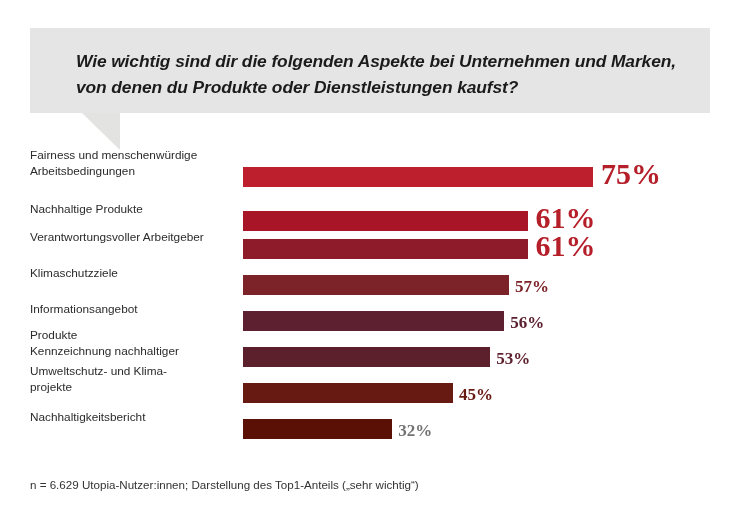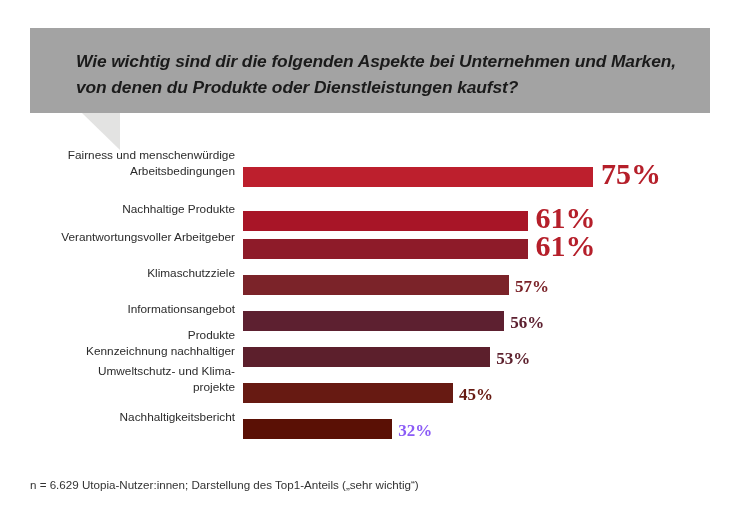--- a/index.html
+++ b/index.html
@@ -15,21 +15,21 @@
     position: relative;
   }
 
   
   #question-bubble {
     position: absolute;
     left: 30px;
     top: 28px;
     width: 680px;
     height: 85px;
-    background: #a3a3a3;
+    background: #e5e5e5;
     box-sizing: border-box;
   }
   #question-text {
     position: absolute;
     left: 46px;
     top: 20px;
     width: 600px;
     font-size: 17.4px;
     font-weight: bold;
     font-style: italic;
@@ -45,21 +45,20 @@
     height: 37px;
   }
 
   
   #chart {
     position: absolute;
     left: 0;
     top: 150px;
     width: 748px;
     height: 300px;
-    text-align: right;
   }
   .bar-row {
     position: absolute;
     left: 0;
     width: 748px;
     height: 36px;
   }
   .row-label {
     position: absolute;
     left: 30px;
@@ -188,17 +187,17 @@
       </div>
       <div class="bar-value small" style="left: 458.925px; color: rgb(103, 26, 18);">45%</div>
     </div>
     <div class="bar-row" style="top: 252px;">
       <div class="row-label one-line">
         <div>Nachhaltigkeitsbericht</div>
       </div>
       <div class="bar-track" style="width: 149.28px;">
         <div class="bar" style="width: 149.28px; background: rgb(90, 16, 5);"></div>
       </div>
-      <div class="bar-value small" style="left: 398.28px; color: #8b5cf6;">32%</div>
+      <div class="bar-value small" style="left: 398.28px; color: #737373;">32%</div>
     </div>
   </div>
 
 <div id="footnote">n = 6.629 Utopia-Nutzer:innen; Darstellung des Top1-Anteils („sehr wichtig“)</div>
 
 </body></html>

